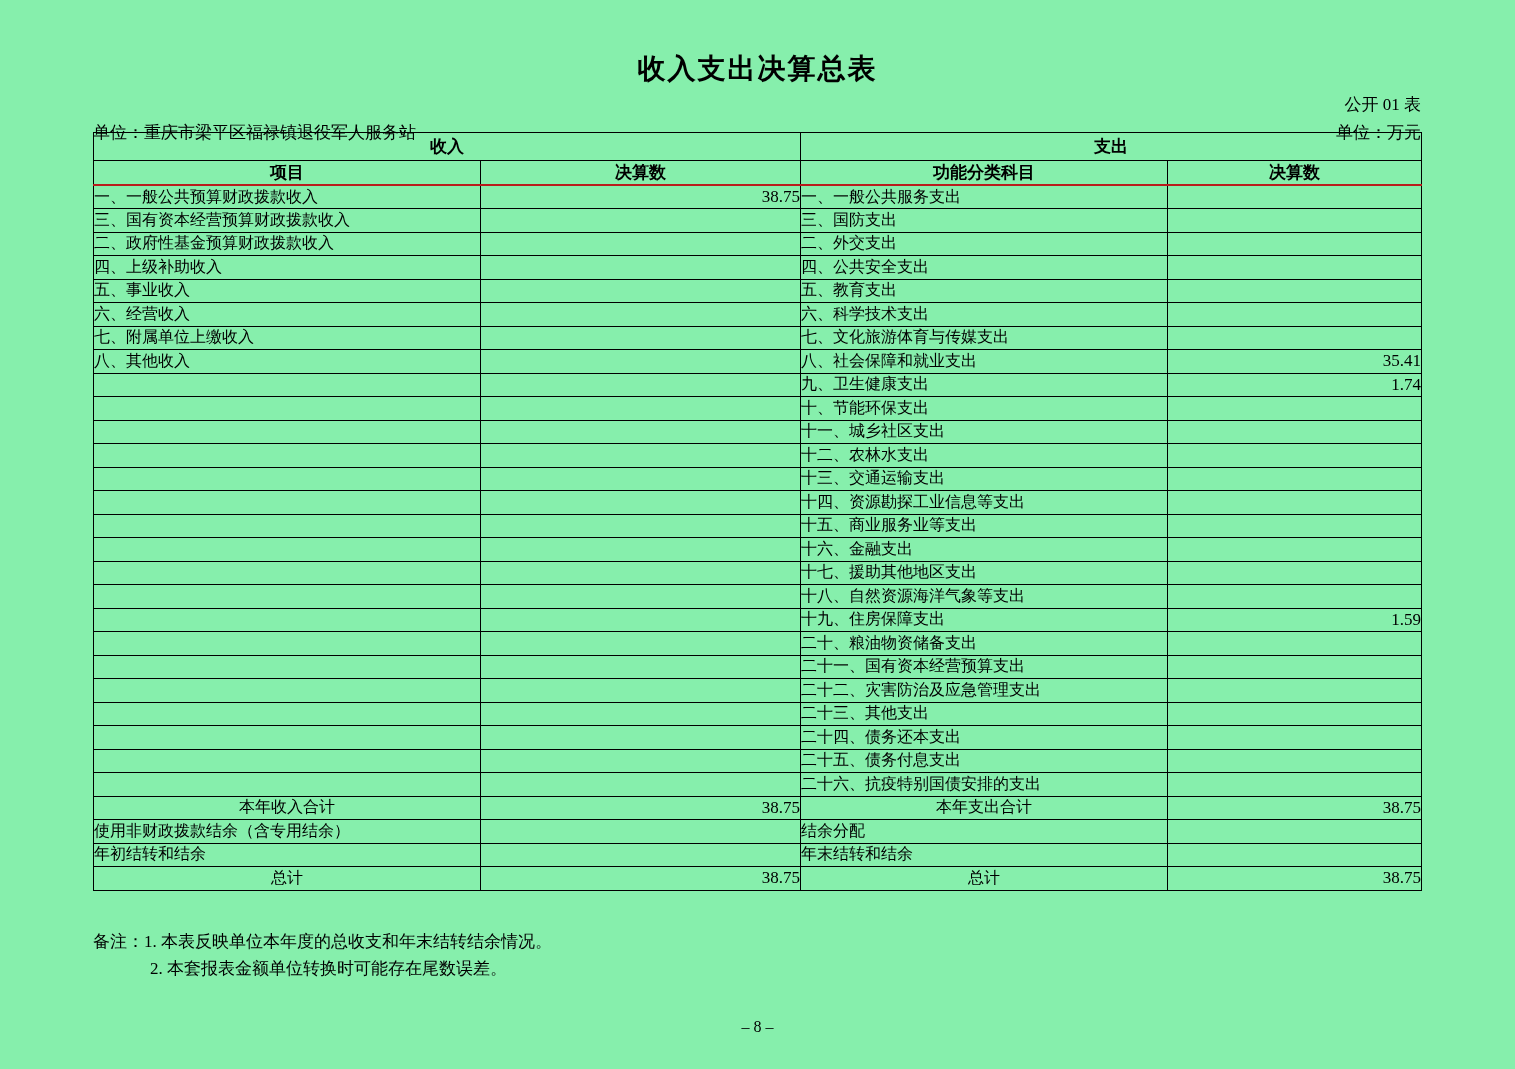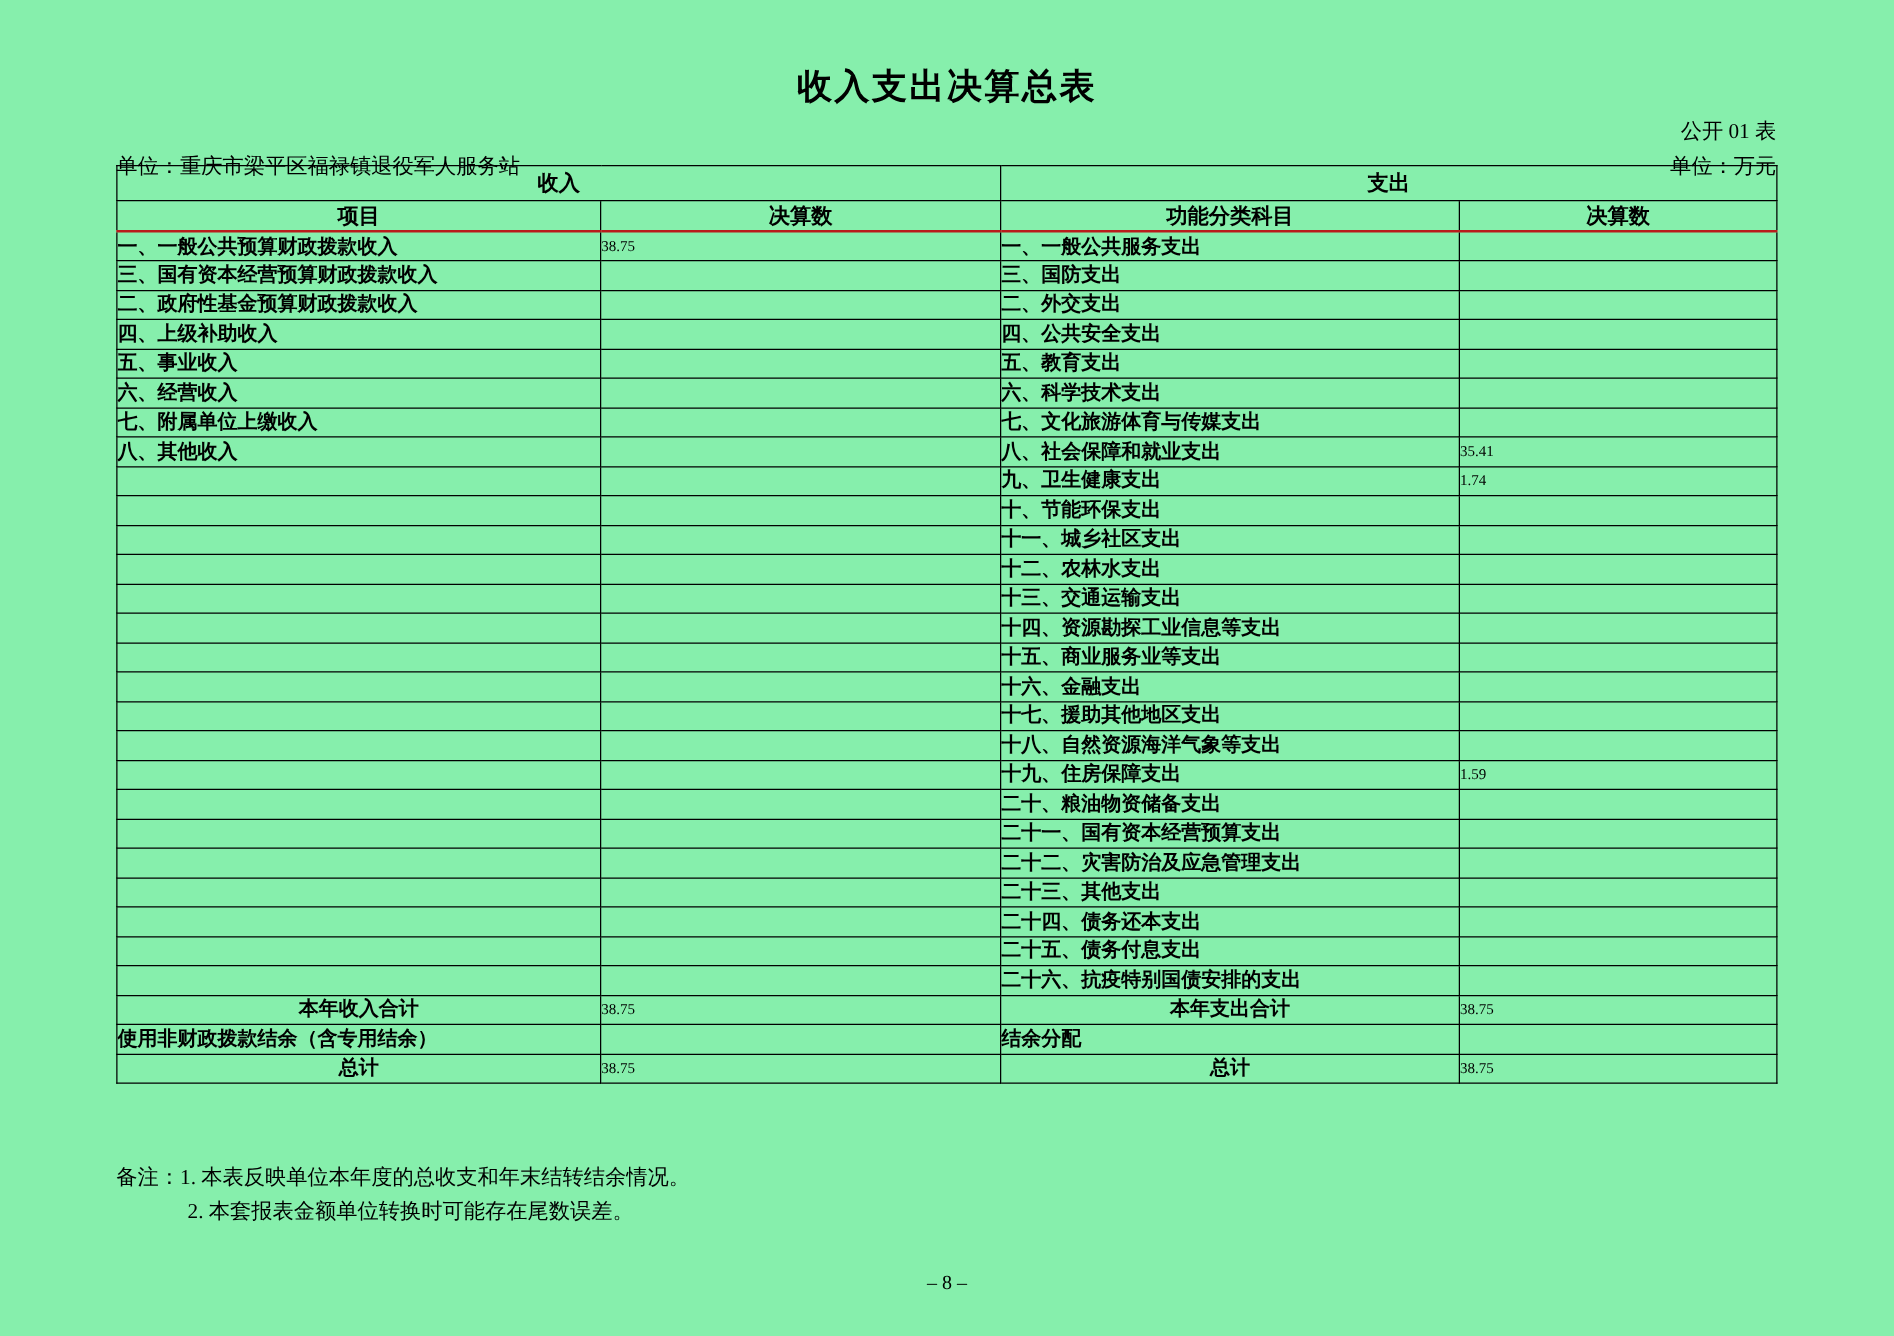--- a/index.html
+++ b/index.html
@@ -61,28 +61,29 @@
   thead tr.colhead-row th { border-bottom: 2px solid #b91c1c; }
   tbody tr { height: 23.5px; }
   thead th {
     font-family: "Liberation Sans", sans-serif;
     font-weight: bold;
     font-size: 17px;
     text-align: center;
   }
   td.cell-item {
     font-family: "Liberation Sans", sans-serif;
-    font-weight: bold;
+    font-weight: normal;
     font-size: 16px;
     text-align: left;
     padding-left: 4px;
   }
   td.cell-amount {
     font-family: "Liberation Serif", serif;
-    font-size: 12px;
+    font-size: 17px;
+    text-align: right;
     padding-right: 6px;
   }
   tr.summary-row td.cell-item.center { text-align: center; padding-left: 0; }
   .notes {
     position: absolute;
     left: 93px;
     top: 928px;
     font-size: 17px;
     line-height: 27px;
     font-family: "Liberation Serif", serif;
@@ -295,20 +296,26 @@
           <td class="cell-item center">本年支出合计</td>
           <td class="cell-amount">38.75</td>
         </tr>
         <tr class="summary-row">
           <td class="cell-item">使用非财政拨款结余（含专用结余）</td>
           <td class="cell-amount"></td>
           <td class="cell-item">结余分配</td>
           <td class="cell-amount"></td>
         </tr>
         <tr class="summary-row">
+          <td class="cell-item">年初结转和结余</td>
+          <td class="cell-amount"></td>
+          <td class="cell-item">年末结转和结余</td>
+          <td class="cell-amount"></td>
+        </tr>
+        <tr class="summary-row">
           <td class="cell-item center">总计</td>
           <td class="cell-amount">38.75</td>
           <td class="cell-item center">总计</td>
           <td class="cell-amount">38.75</td>
         </tr>
       </tbody>
   </table>
 
   <div class="notes">
     <div class="note-line-1"><span>备注：</span><span>1. 本表反映单位本年度的总收支和年末结转结余情况。</span></div>

